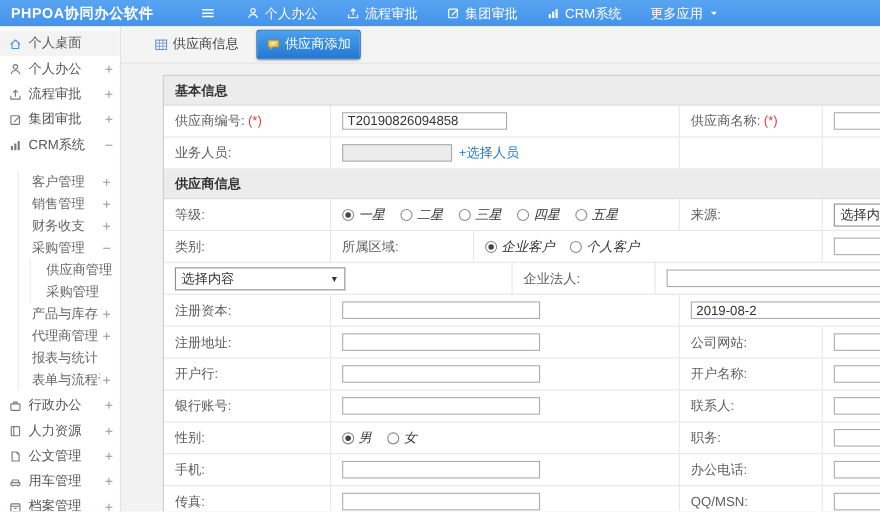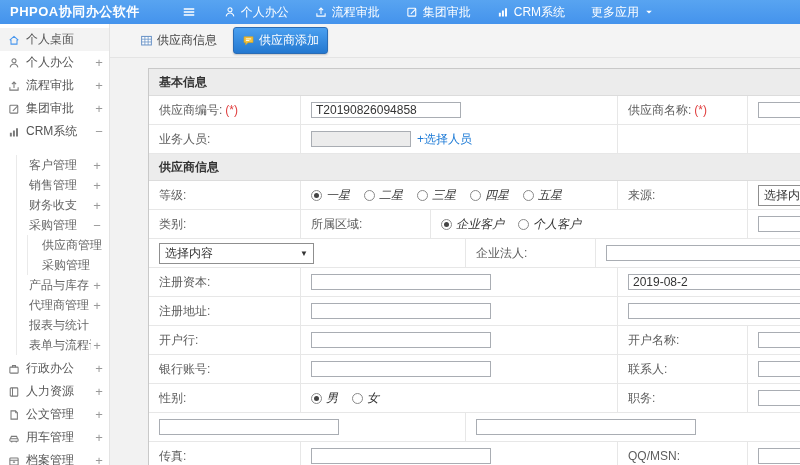--- a/index.html
+++ b/index.html
@@ -420,20 +420,23 @@
             <input class="ti" value="2019-08-2" style="width: 220px;">
           </div>
         </div>
         <div class="frow">
           <div class="fcell lab1">
             <span>注册地址:</span>
           </div>
           <div class="fcell fld1">
             <input class="ti" style="width: 180px;">
           </div>
+          <div class="fcell lab2">
+            <span>公司网站:</span>
+          </div>
           <div class="fcell fld2">
             <input class="ti" style="width: 220px;">
           </div>
         </div>
         <div class="frow">
           <div class="fcell lab1">
             <span>开户行:</span>
           </div>
           <div class="fcell fld1">
             <input class="ti" style="width: 180px;">
@@ -476,22 +479,28 @@
             </span>
           </div>
           <div class="fcell lab2">
             <span>职务:</span>
           </div>
           <div class="fcell fld2">
             <input class="ti" style="width: 220px;">
           </div>
         </div>
         <div class="frow">
+          <div class="fcell lab1">
+            <span>手机:</span>
+          </div>
           <div class="fcell fld1">
             <input class="ti" style="width: 180px;">
+          </div>
+          <div class="fcell lab2">
+            <span>办公电话:</span>
           </div>
           <div class="fcell fld2">
             <input class="ti" style="width: 220px;">
           </div>
         </div>
         <div class="frow">
           <div class="fcell lab1">
             <span>传真:</span>
           </div>
           <div class="fcell fld1">

